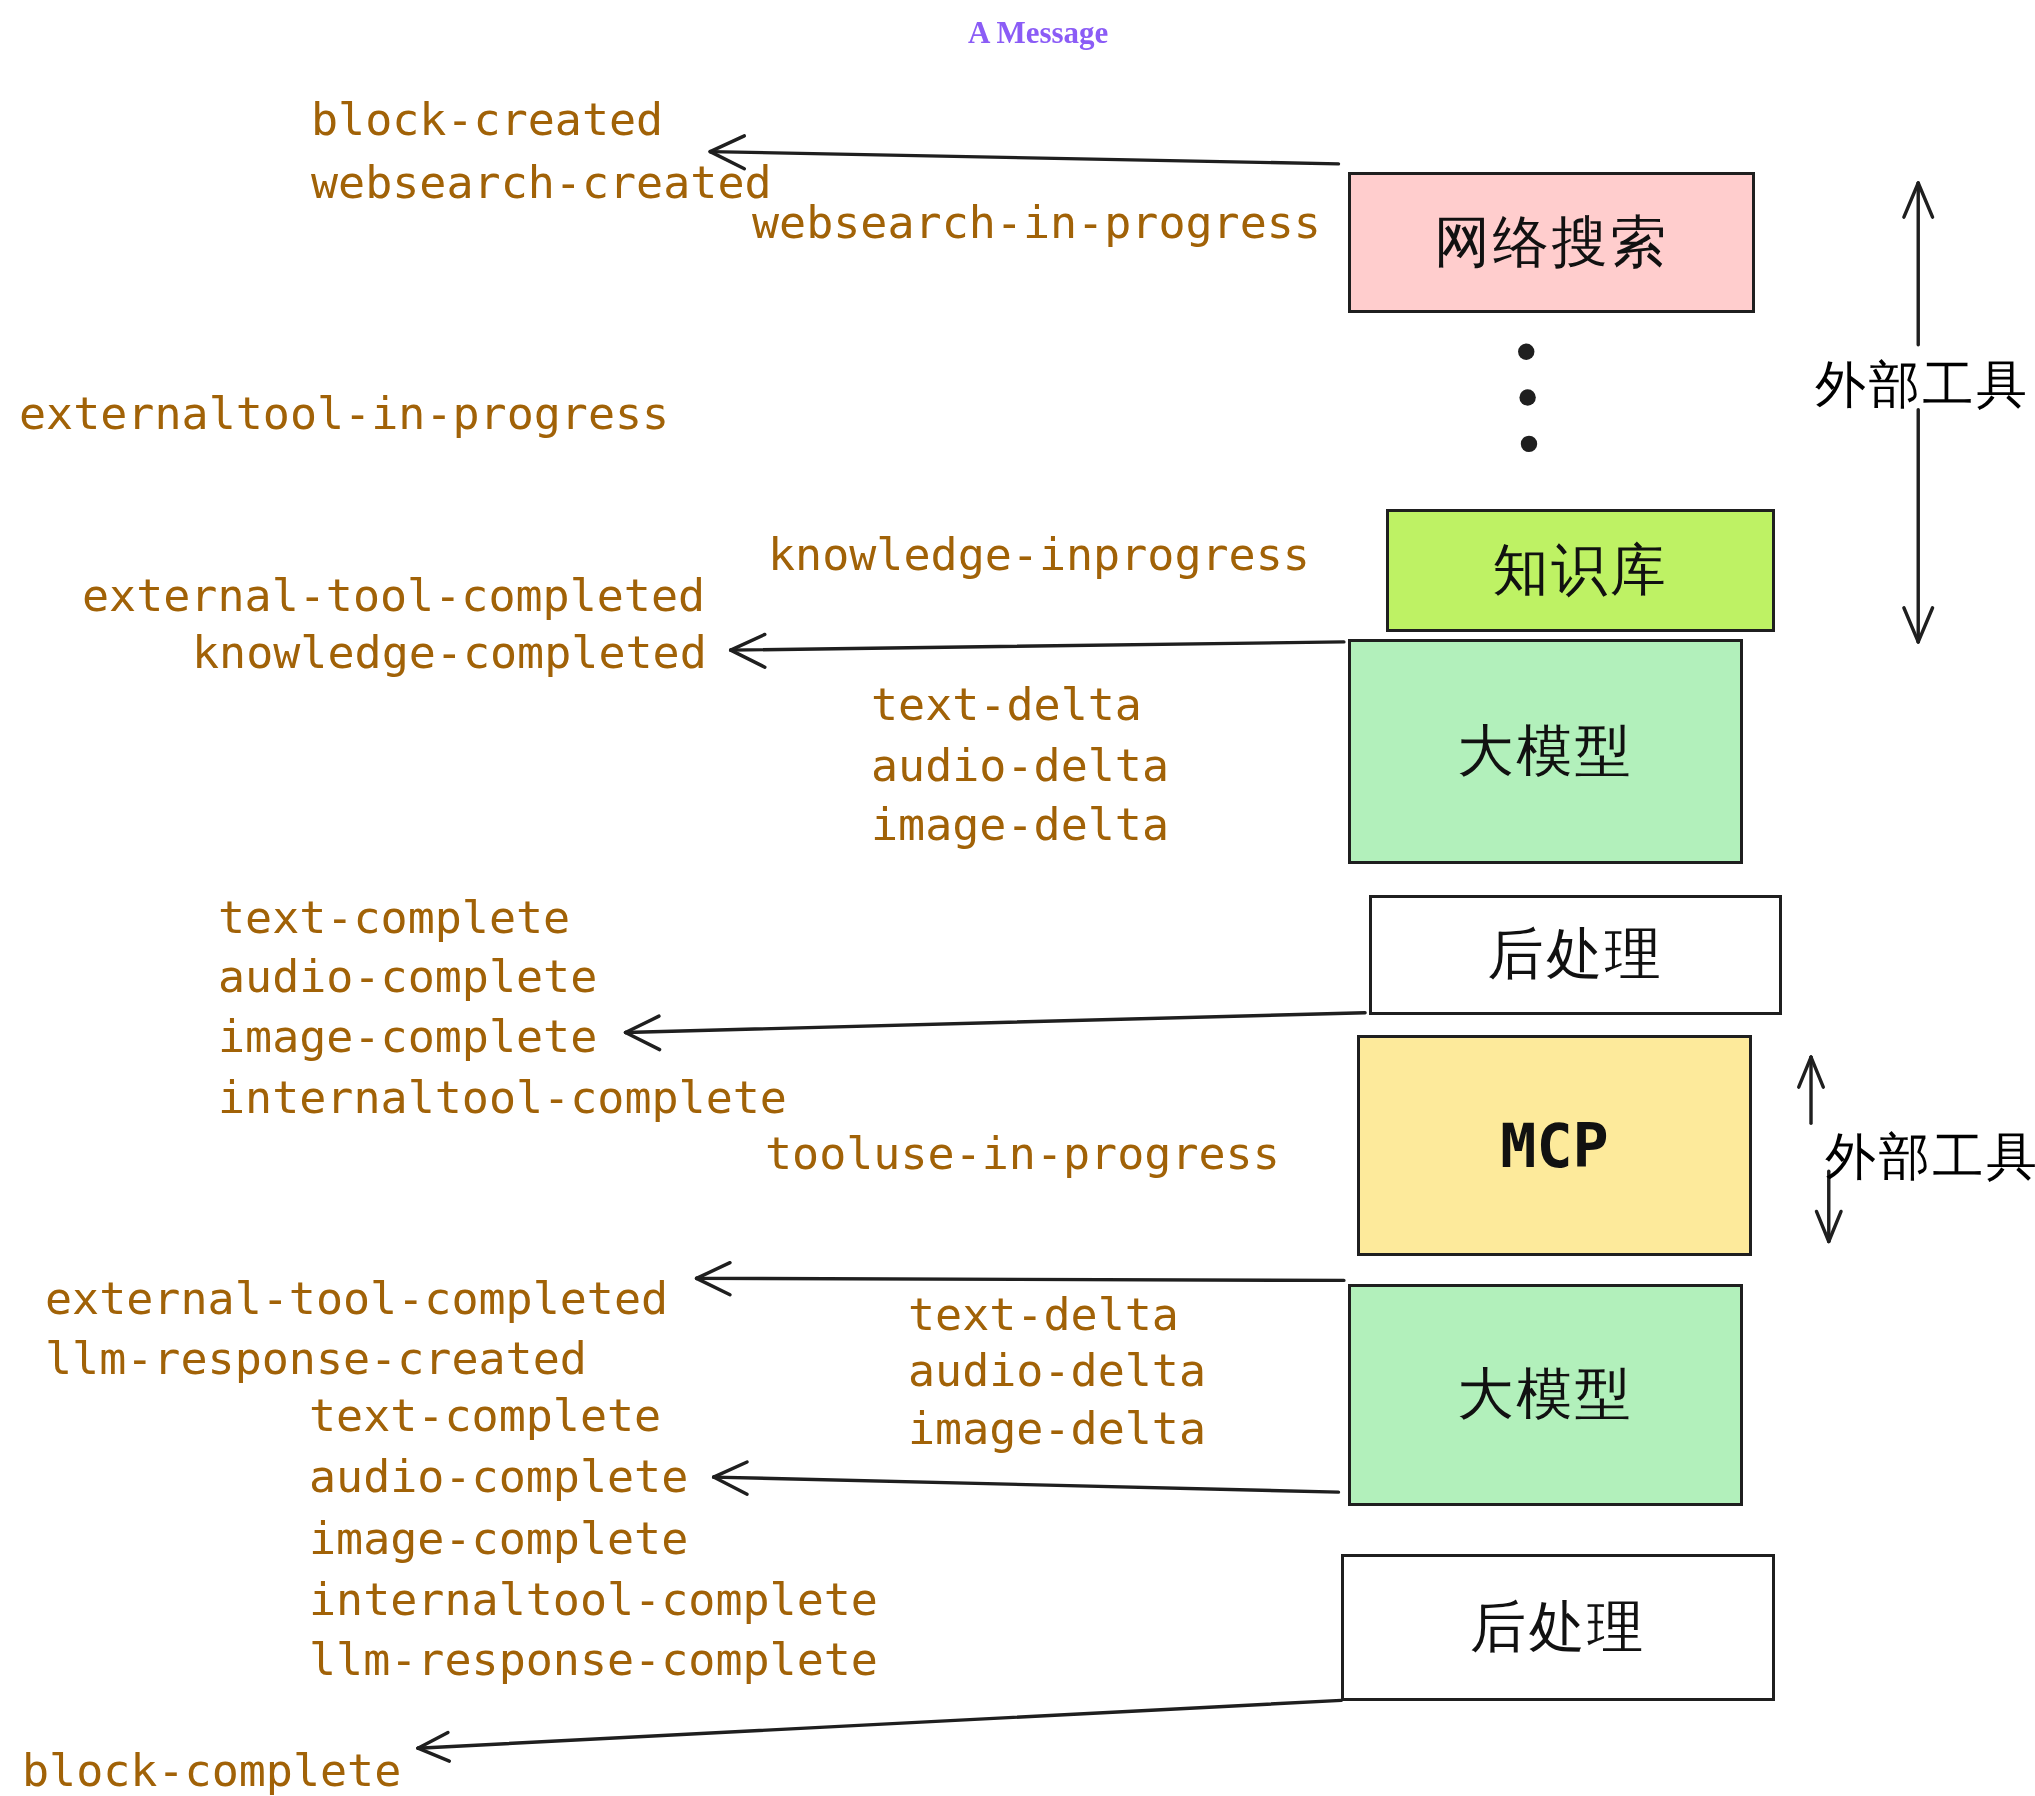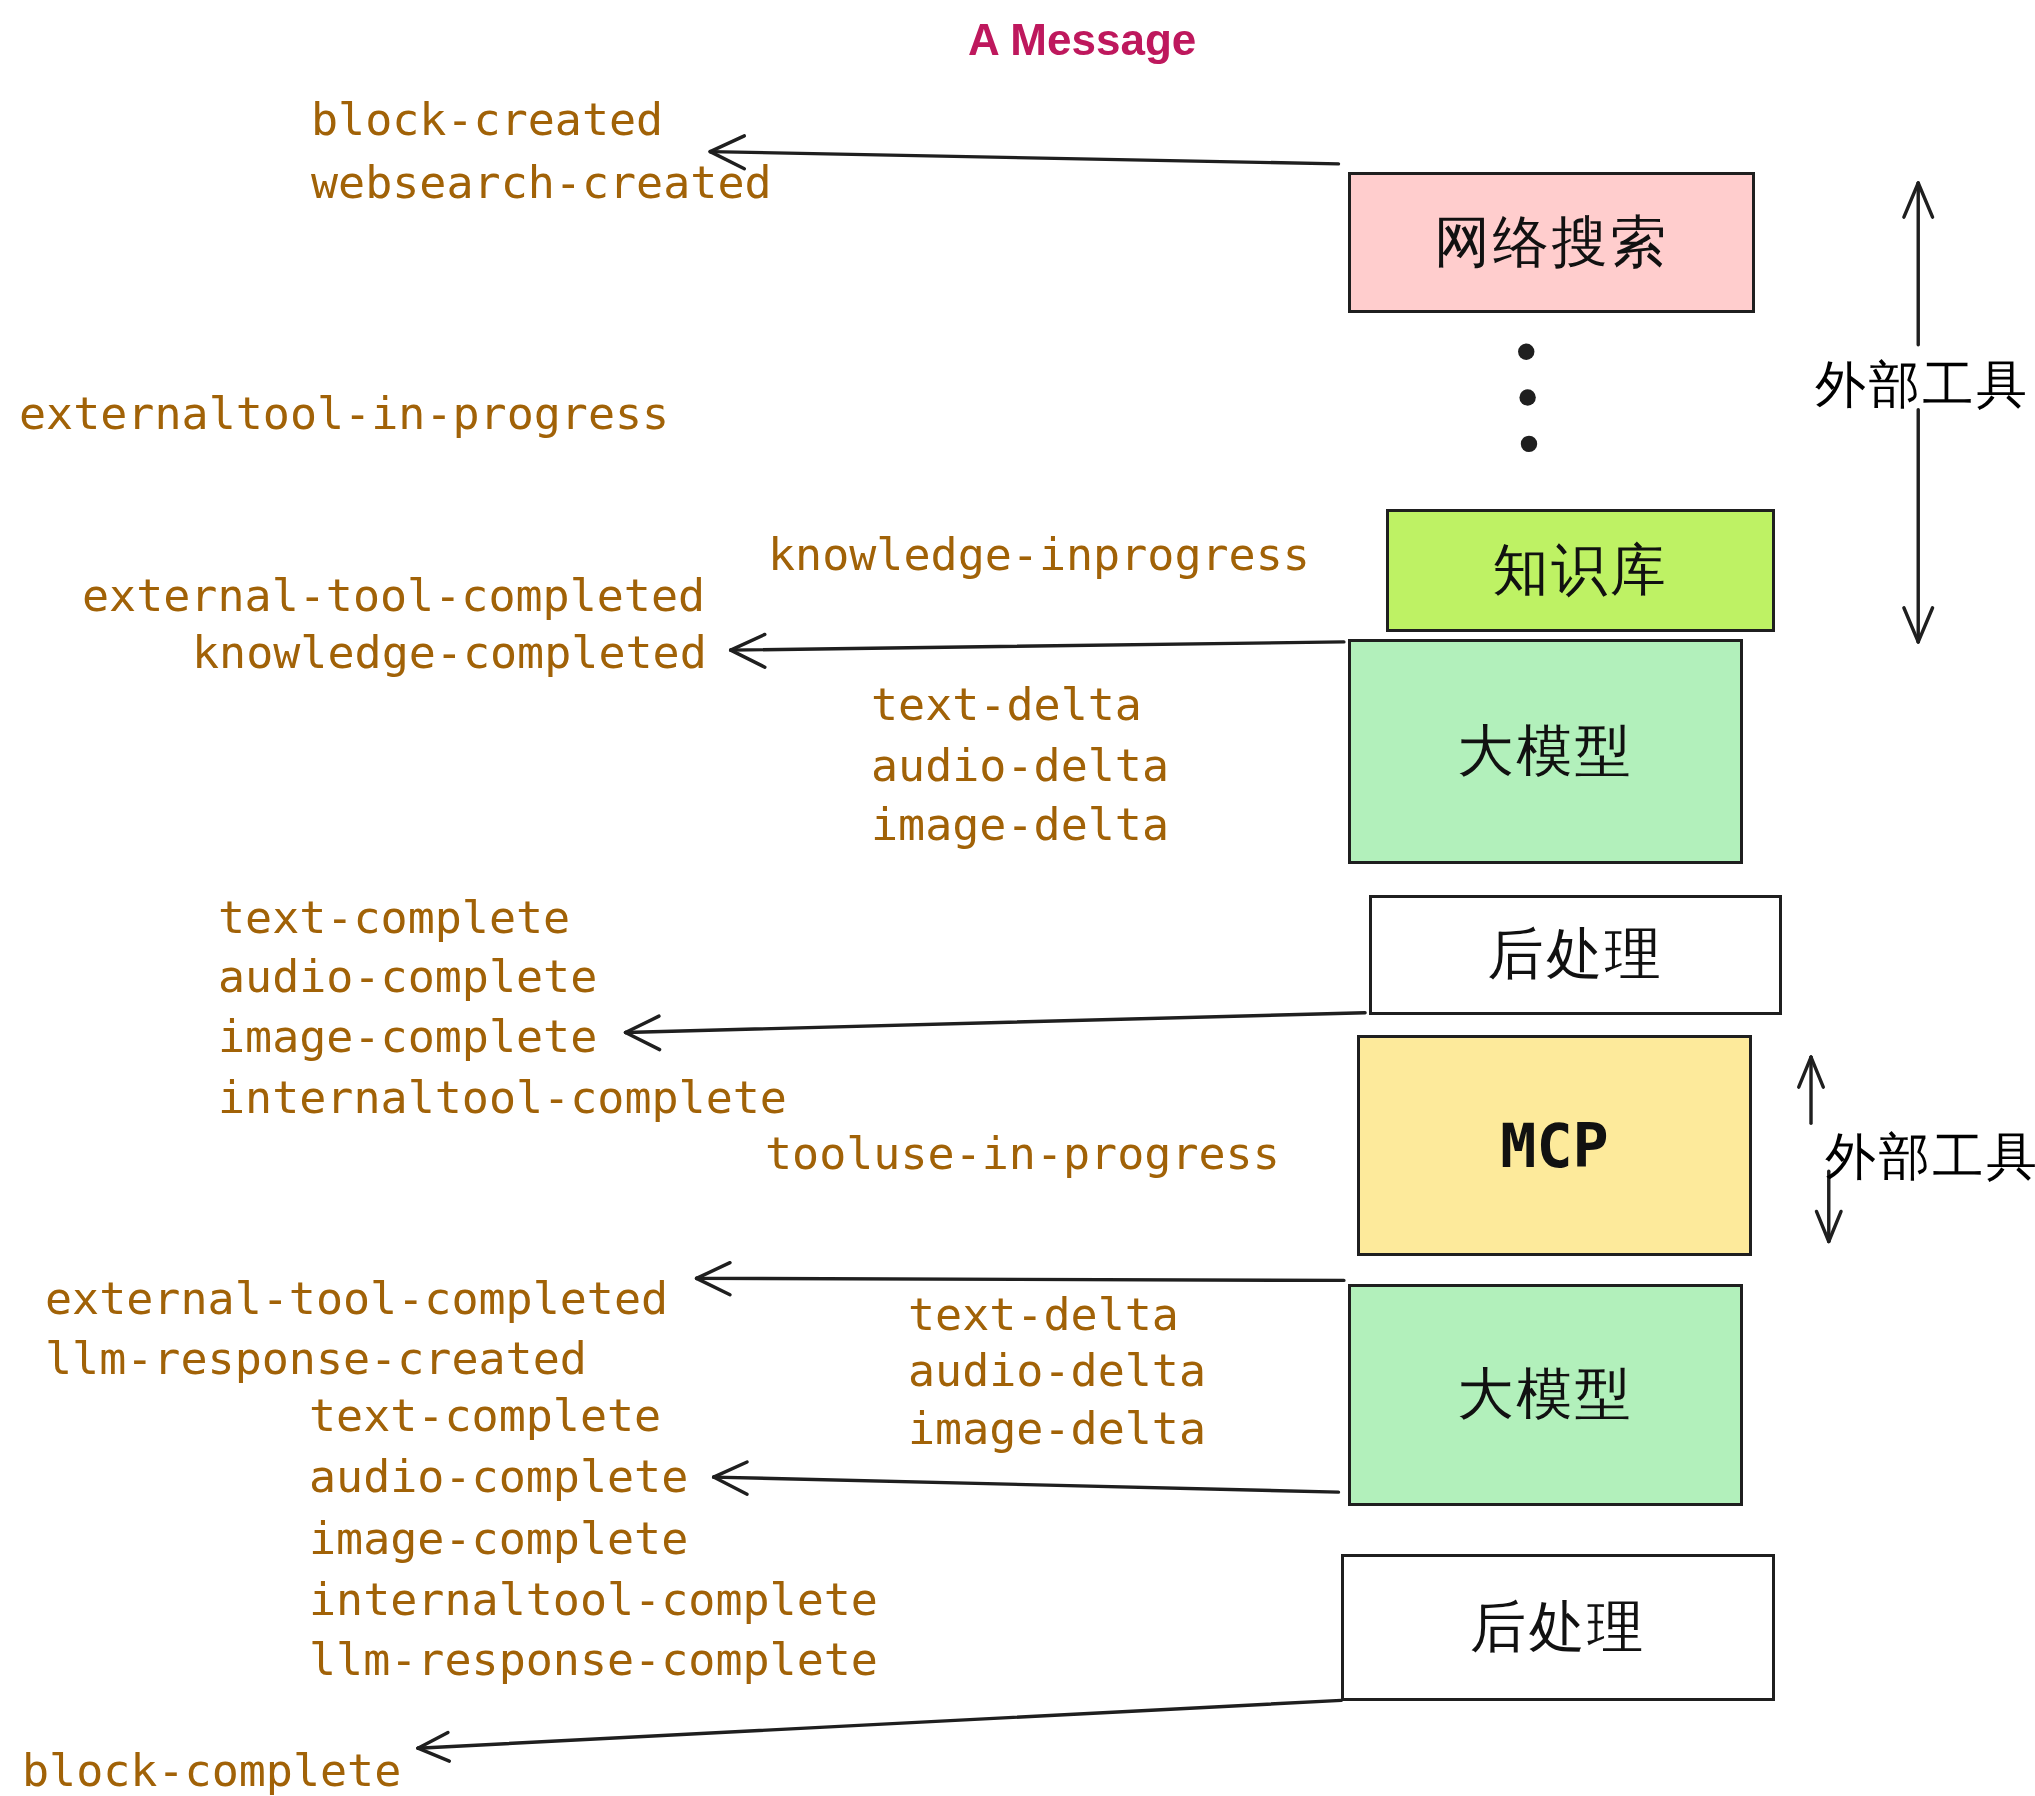--- a/index.html
+++ b/index.html
@@ -19,24 +19,24 @@
     font-size:45px;
     font-weight:400;
     color:#a16207;
     white-space:nowrap;
     height:60px;
     line-height:60px;
   }
   .title{
     position:absolute;
     z-index:2;
-    font-family:Liberation Sans, sans-serif;
-    font-size:44px;
+    font-family:Liberation Serif, serif;
+    font-size:31px;
     font-weight:600;
-    color:#be185d;
+    color:#8b5cf6;
     white-space:nowrap;
   }
   .box{
     position:absolute;
     z-index:2;
     border:3.4px solid #1f1f1f;
     box-sizing:border-box;
     display:flex;
     align-items:center;
     justify-content:center;
@@ -177,20 +177,21 @@
   <div class="box" id="box-post1">后处理</div>
   <div class="box" id="box-mcp">MCP</div>
   <div class="box" id="box-llm2">大模型</div>
   <div class="box" id="box-post2">后处理</div>
 
   <div class="side-label" id="side-label-top">外部工具</div>
   <div class="side-label" id="side-label-bottom">外部工具</div>
 
   <div class="evt" id="e-block-created">block-created</div>
   <div class="evt" id="e-websearch-created">websearch-created</div>
+  <div class="evt" id="e-websearch-in-progress">websearch-in-progress</div>
   <div class="evt" id="e-externaltool-in-progress">externaltool-in-progress</div>
   <div class="evt" id="e-knowledge-inprogress">knowledge-inprogress</div>
   <div class="evt" id="e-external-tool-completed">external-tool-completed</div>
   <div class="evt" id="e-knowledge-completed">knowledge-completed</div>
   <div class="evt" id="e-text-delta-1">text-delta</div>
   <div class="evt" id="e-audio-delta-1">audio-delta</div>
   <div class="evt" id="e-image-delta-1">image-delta</div>
   <div class="evt" id="e-text-complete-1">text-complete</div>
   <div class="evt" id="e-audio-complete-1">audio-complete</div>
   <div class="evt" id="e-image-complete-1">image-complete</div>

